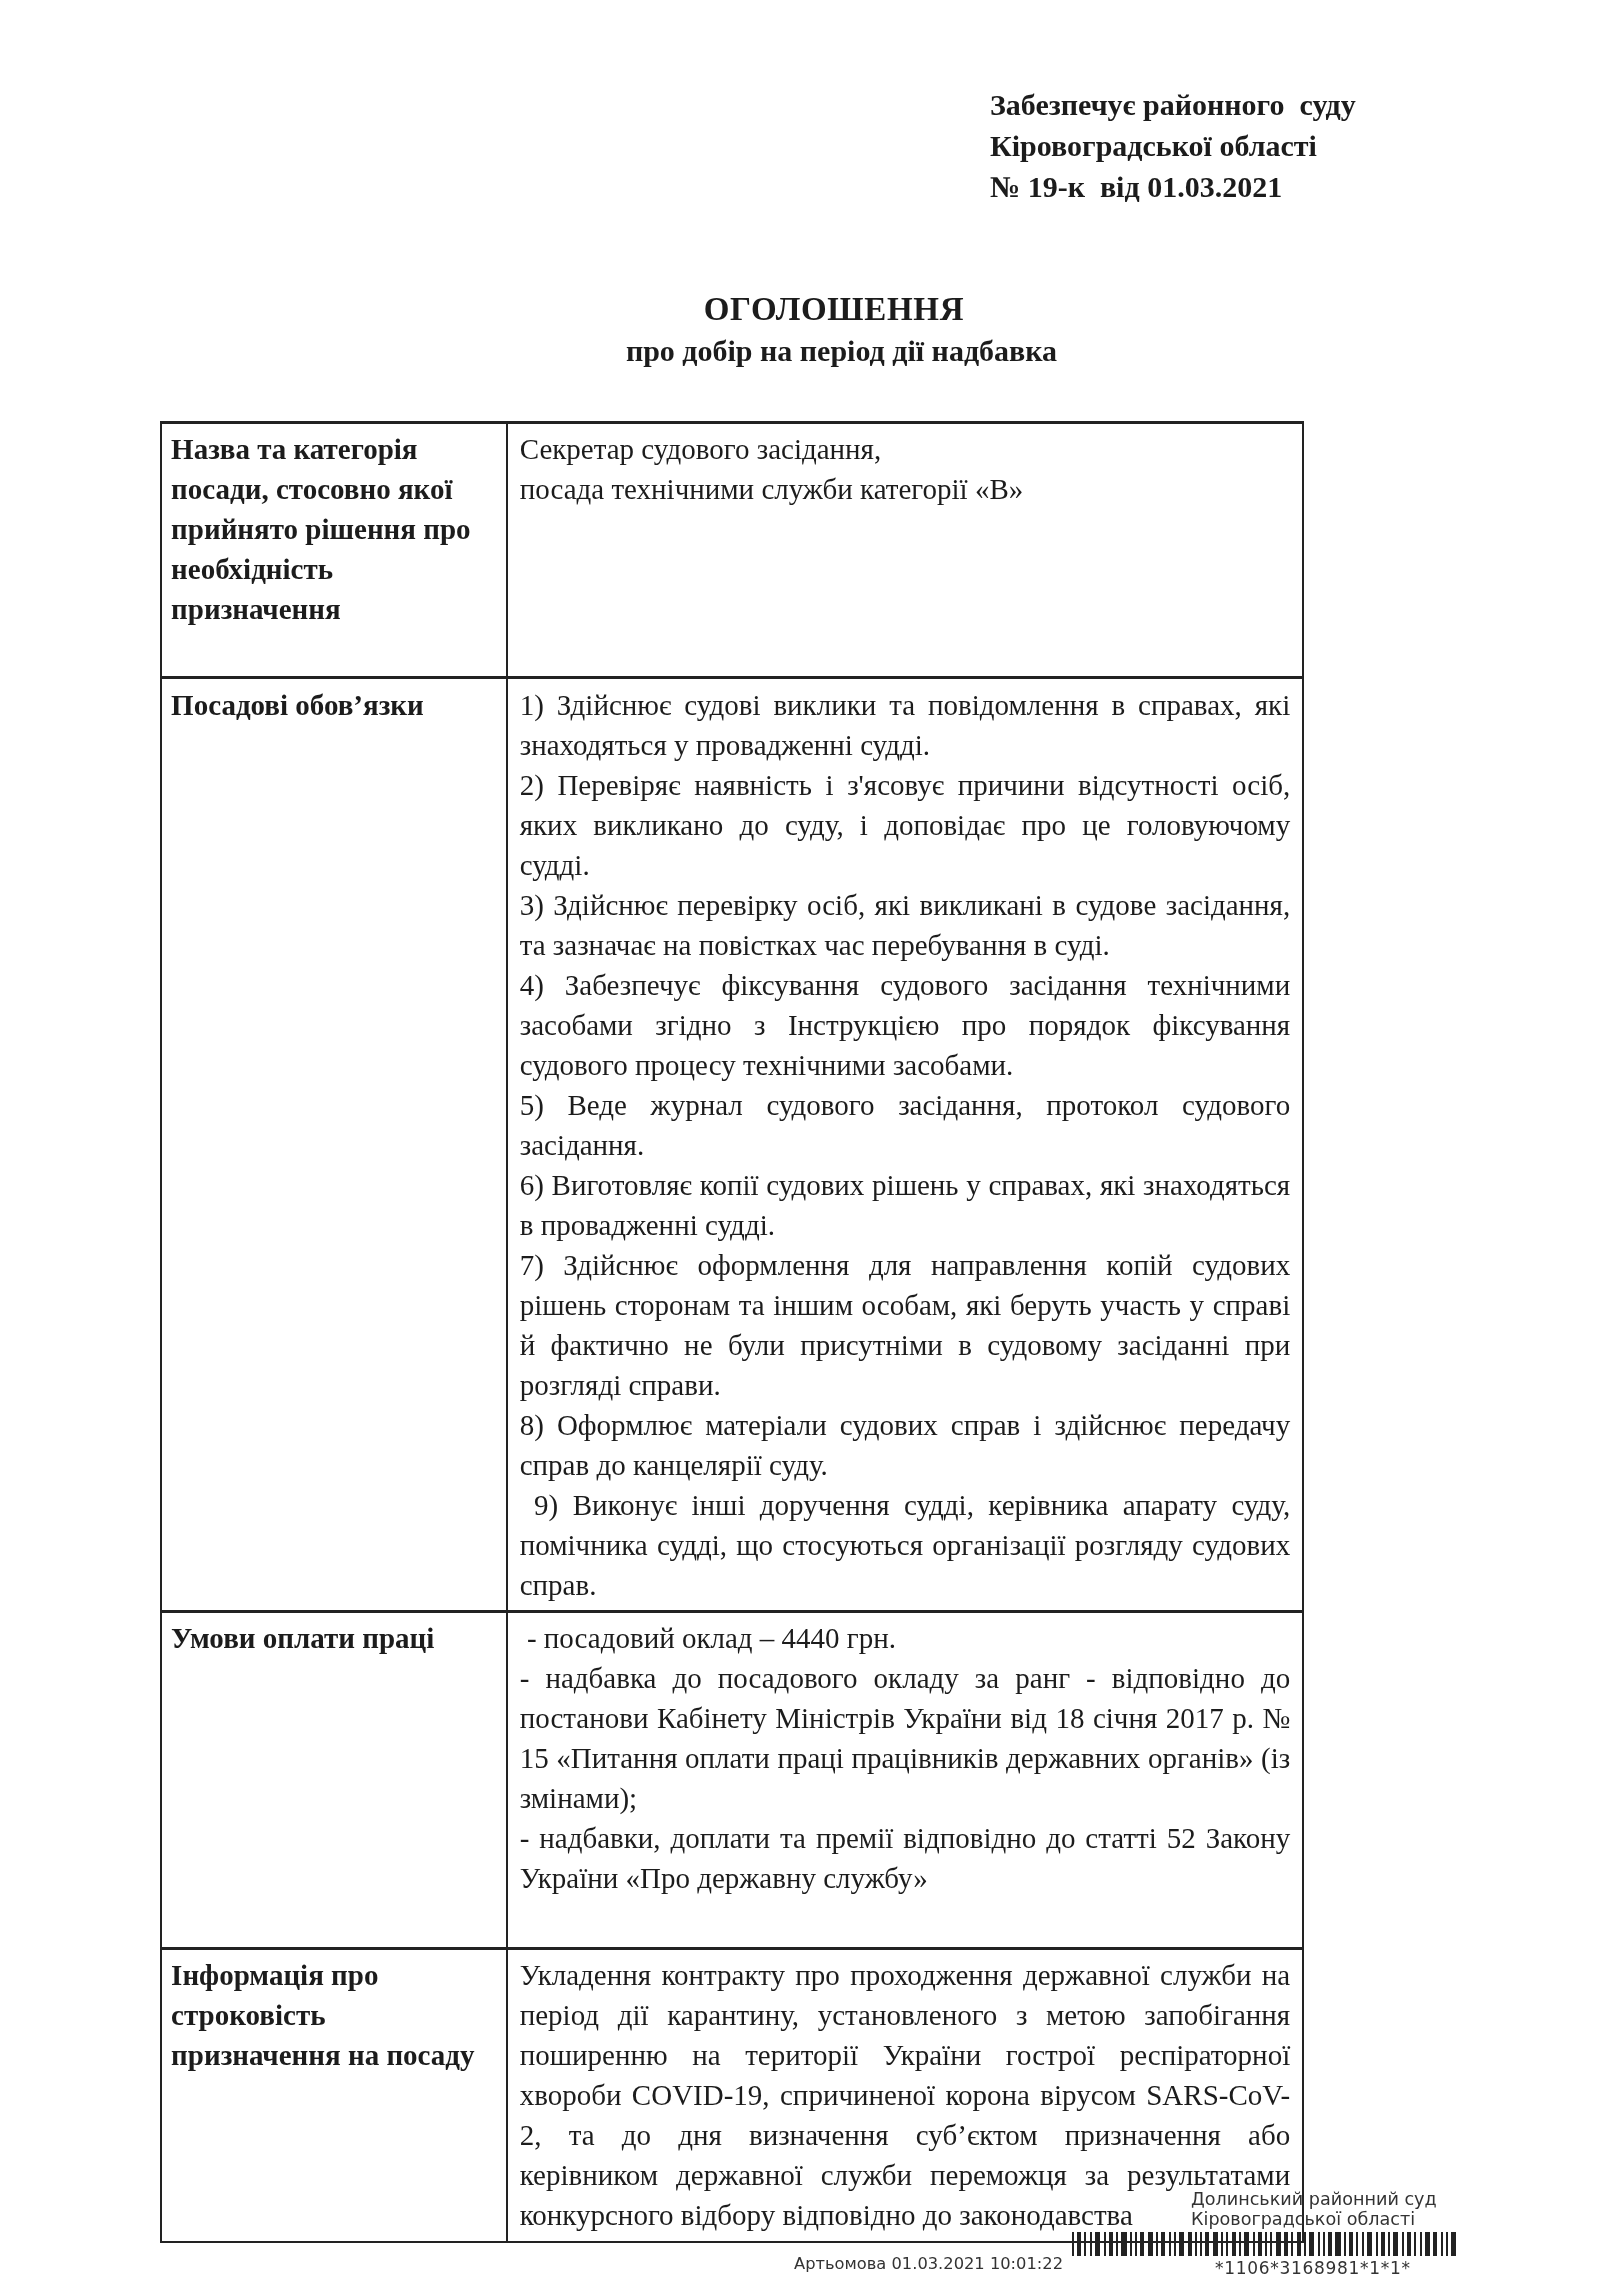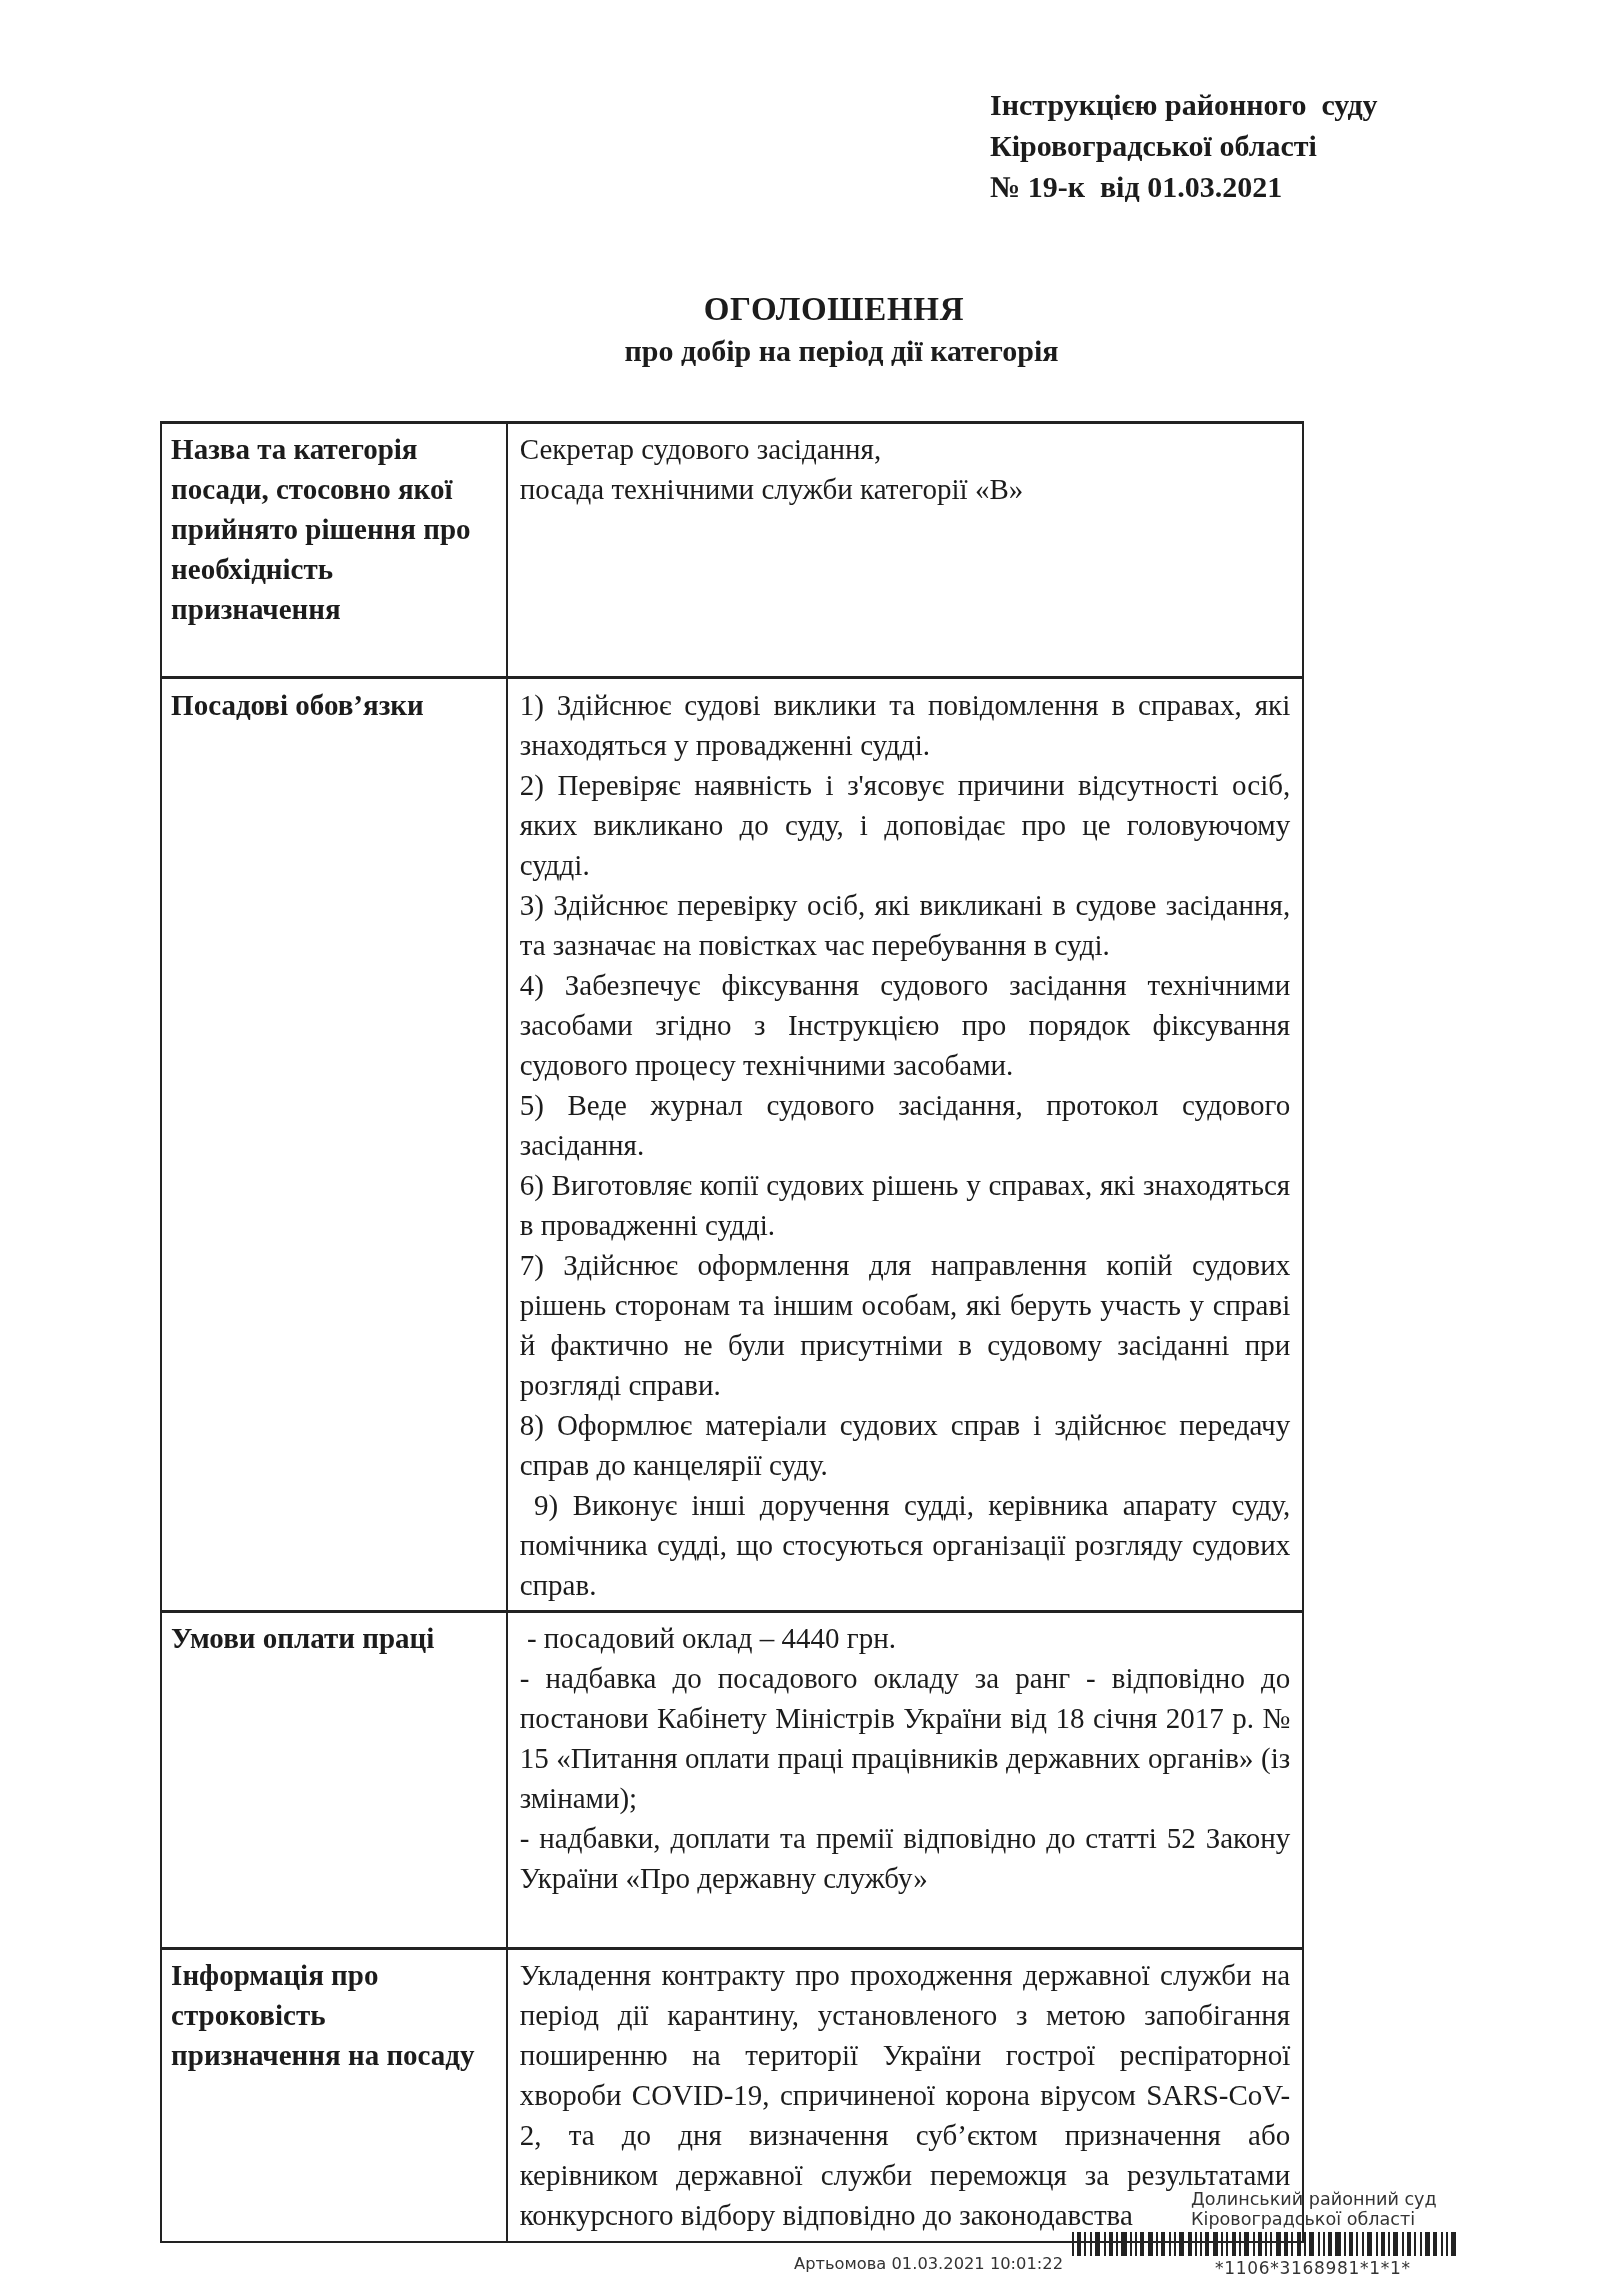--- a/index.html
+++ b/index.html
@@ -24,28 +24,28 @@
   .stamp-court { position: absolute; left: 1191px; width: 248px; font-size: 17.6px; line-height: 19.6px; top: 0; }
   .stamp-line { position: absolute; left: 794px; top: 64px; font-size: 16.3px; white-space: nowrap; }
   .barcode { position: absolute; left: 1072px; top: 42px; height: 23.5px; display: flex; align-items: stretch; }
   .barcode span { display: block; background: #222; margin-right: 3.3px; }
   .barcode-num { position: absolute; left: 1215px; top: 68px; font-size: 17px; letter-spacing: 0.7px; }
 </style>
 </head>
 <body>
 
 <div class="approval">
-  <div style="white-space:pre">Інструкцією районного  суду</div>
+  <div style="white-space:pre">Забезпечує районного  суду</div>
   <div>Кіровоградської області</div>
   <div style="white-space:pre">№ 19-к  від 01.03.2021</div>
 </div>
 
 <div class="heading">
   <div class="h-title">ОГОЛОШЕННЯ</div>
-  <div class="h-sub">про добір на період дії категорія</div>
+  <div class="h-sub">про добір на період дії надбавка</div>
 </div>
 
 <table class="ann">
   <tbody>
       <tr class="r1">
     <td class="lbl">Назва та категорія посади, стосовно якої прийнято рішення про необхідність призначення</td>
     <td class="val">
       <p class="p">Секретар судового засідання,</p>
       <p class="p">посада технічними служби категорії «В»</p>
     </td>

